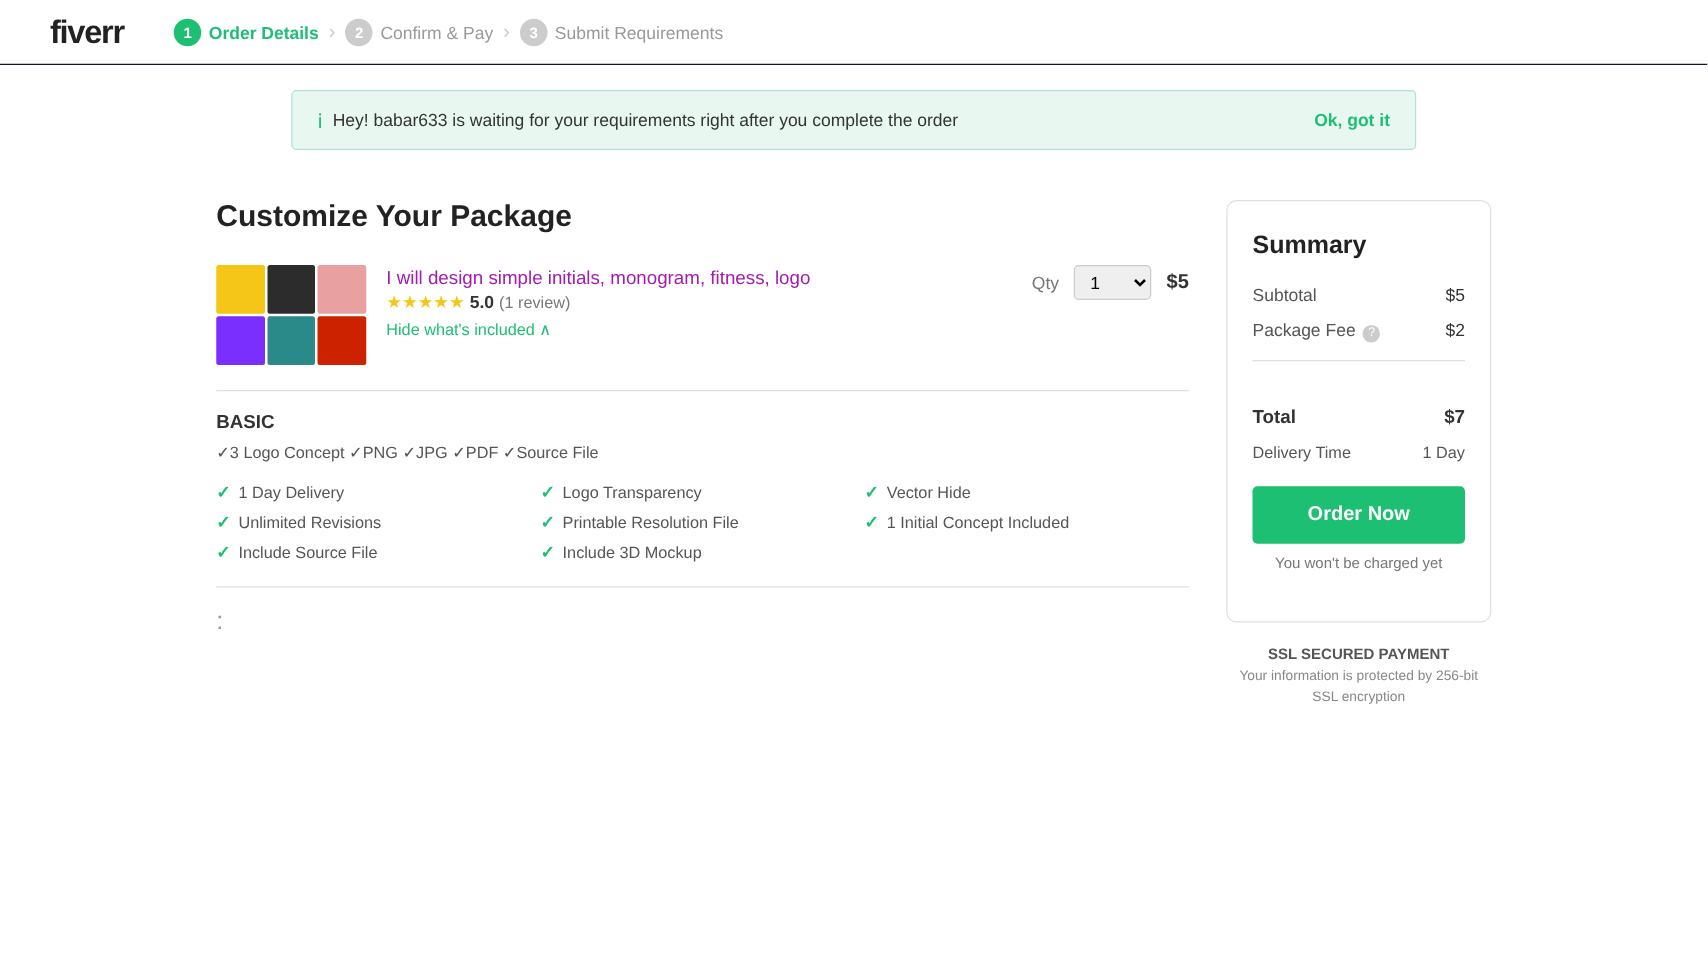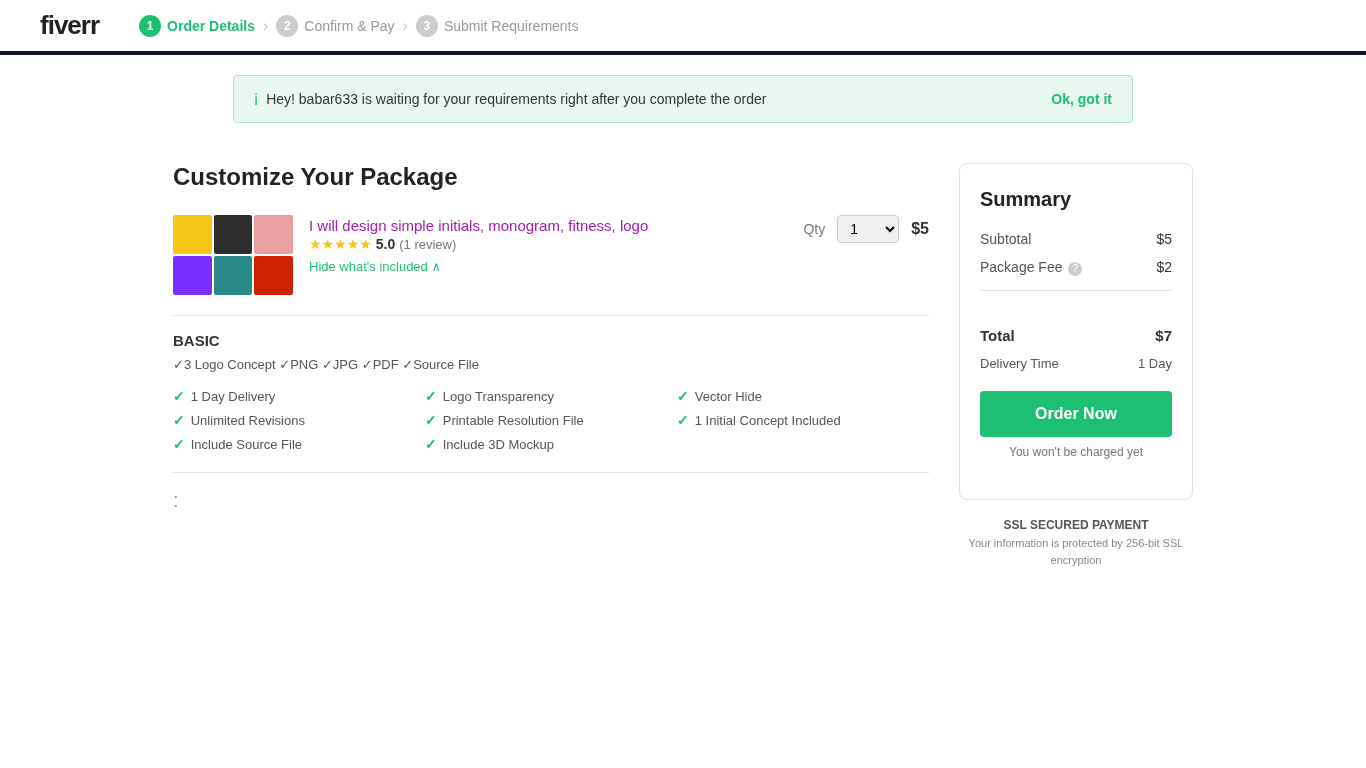--- a/index.html
+++ b/index.html
@@ -3,21 +3,21 @@
   <meta charset="utf-8">
   <style>
     * { box-sizing: border-box; margin: 0; padding: 0; }
     body { font-family: 'Helvetica Neue', Arial, sans-serif; background: #fff; color: #333; font-size: 14px; }
 
     
     .header {
       display: flex;
       align-items: center;
       padding: 10px 40px;
-      border-bottom: 4px solid #0f172a;
+      border-bottom: 1px solid #0f172a;
       background: #fff;
     }
     .logo {
       font-size: 26px;
       font-weight: bold;
       color: #1dbf73;
       margin-right: 40px;
       letter-spacing: -1px;
     }
     .logo span { color: #222; }
@@ -211,21 +211,21 @@
       font-weight: bold;
     }
     .divider {
       border: none;
       border-top: 1px solid #e0e0e0;
       margin: 16px 0;
     }
 
     
     .summary-panel {
-      width: 234px;
+      width: 212px;
       flex-shrink: 0;
     }
     .summary-box {
       border: 1px solid #e0e0e0;
       border-radius: 8px;
       padding: 24px 20px;
       margin-bottom: 16px;
     }
     .summary-title {
       font-size: 20px;

